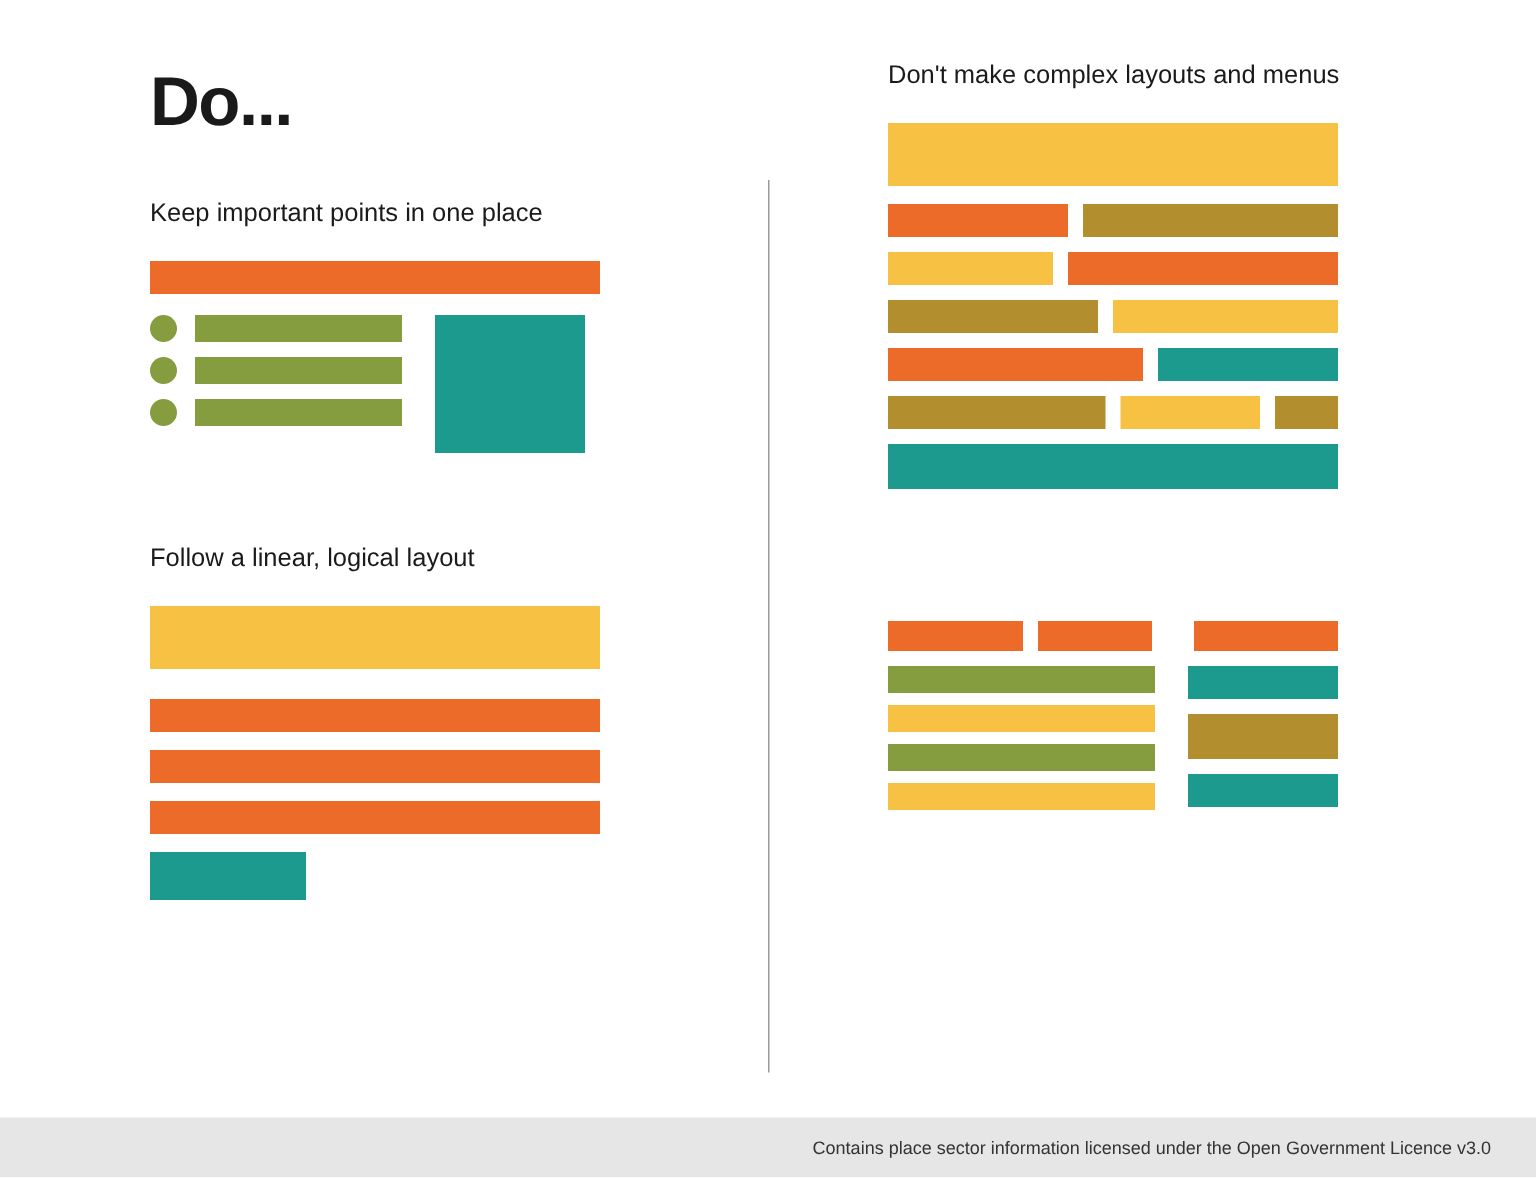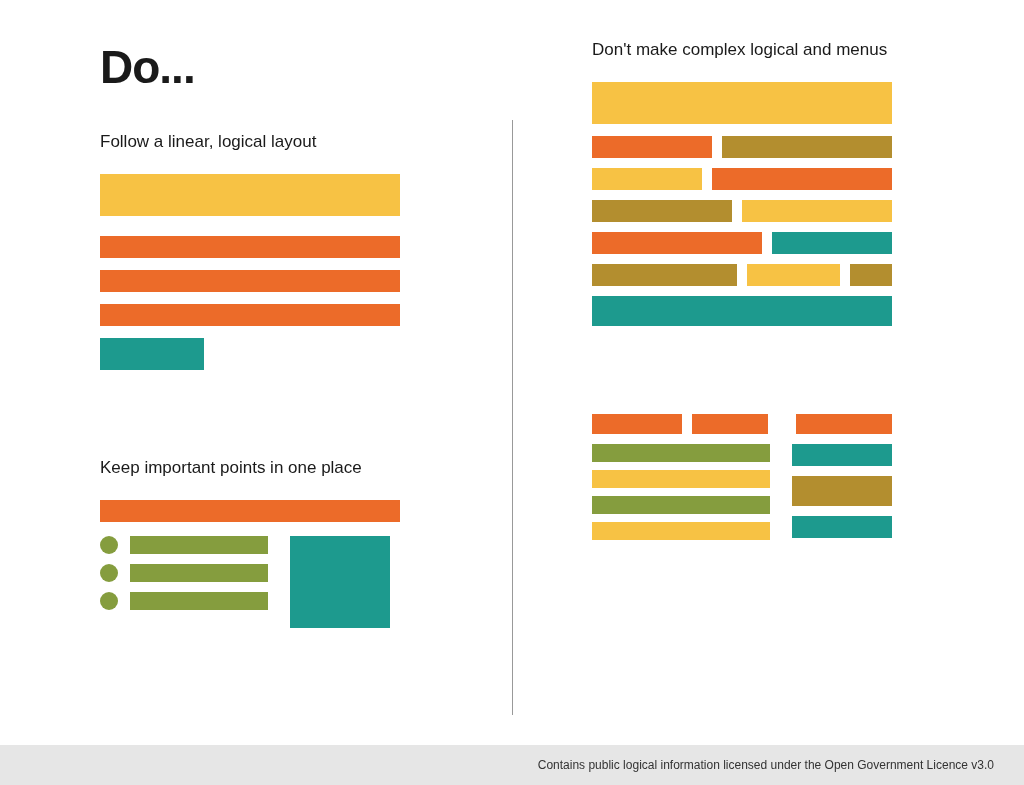--- a/index.html
+++ b/index.html
@@ -161,31 +161,20 @@
   </style>
 </head>
 <body>
 
 <div class="content">
 
   <div class="divider"></div>
 
   <div class="column">
     <h1 class="heading">Do...</h1>
-
-    <div class="section do1">
-      <p class="subheading">Follow a linear, logical layout</p>
-      <div class="illus">
-        <div class="bar tall yellow"></div>
-        <div class="bar orange"></div>
-        <div class="bar orange"></div>
-        <div class="bar orange"></div>
-        <div class="bar-small teal"></div>
-      </div>
-    </div>
 
     <div class="section do2 tight">
       <p class="subheading">Keep important points in one place</p>
       <div class="illus">
         <div class="hdr orange"></div>
         <div class="do2-wrap">
           <div>
             <div class="bullet-row">
               <div class="dot olive"></div>
               <div class="bullet-bar olive"></div>
@@ -196,26 +185,37 @@
             </div>
             <div class="bullet-row">
               <div class="dot olive"></div>
               <div class="bullet-bar olive"></div>
             </div>
           </div>
           <div class="teal-block teal"></div>
         </div>
       </div>
     </div>
+
+    <div class="section do1">
+      <p class="subheading">Follow a linear, logical layout</p>
+      <div class="illus">
+        <div class="bar tall yellow"></div>
+        <div class="bar orange"></div>
+        <div class="bar orange"></div>
+        <div class="bar orange"></div>
+        <div class="bar-small teal"></div>
+      </div>
+    </div>
   </div>
 
   <div class="column right">
 
     <div class="section dont1">
-      <p class="subheading">Don't make complex logical and menus</p>
+      <p class="subheading">Don't make complex layouts and menus</p>
       <div class="illus">
         <div class="bar tall yellow" style="margin-bottom:12px;"></div>
         <div class="grid-row">
           <div class="orange" style="flex:0 0 120px;"></div>
           <div class="brown" style="flex:1;"></div>
         </div>
         <div class="grid-row">
           <div class="yellow" style="flex:0 0 110px;"></div>
           <div class="orange" style="flex:1;"></div>
         </div>
@@ -257,14 +257,14 @@
             <div class="cell teal" style="height:22px;"></div>
           </div>
         </div>
       </div>
     </div>
   </div>
 
 </div>
 
 <div class="footer">
-  <span>Contains public logical information licensed under the Open Government Licence v3.0</span>
+  <span>Contains place sector information licensed under the Open Government Licence v3.0</span>
 </div>
 
 </body></html>

